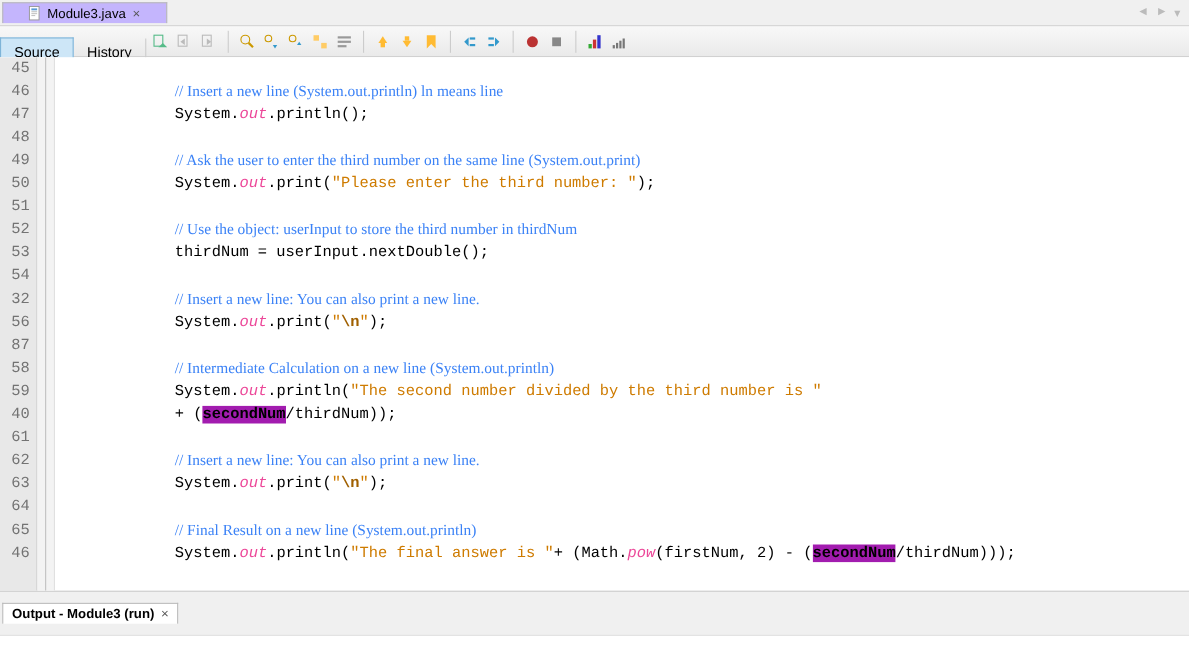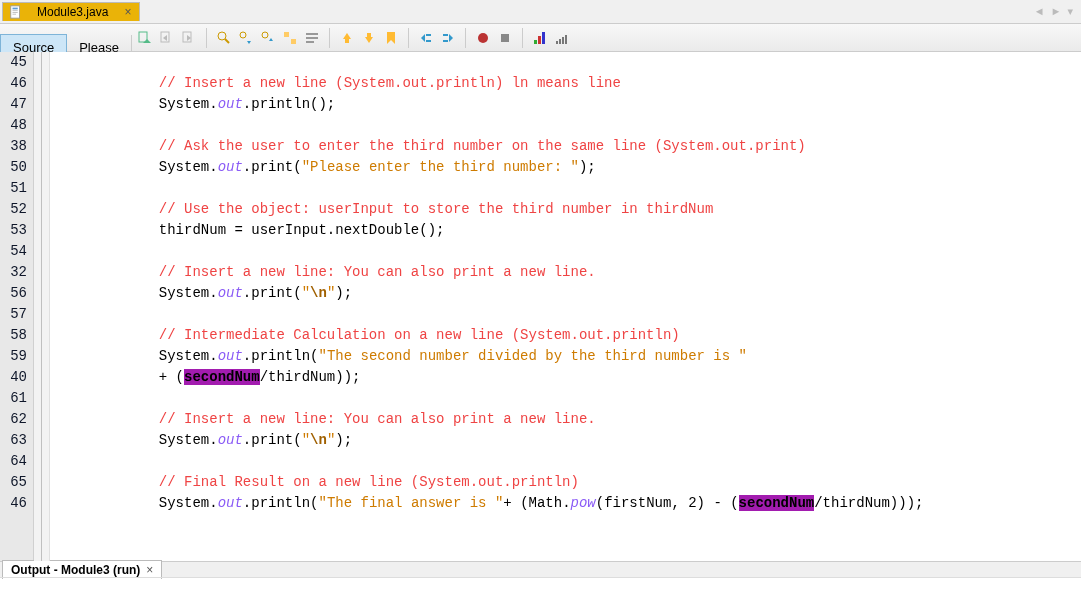--- a/index.html
+++ b/index.html
@@ -1,47 +1,47 @@
 <!DOCTYPE html>
 <html><head>
 <meta charset="utf-8">
 <style>
 * { margin: 0; padding: 0; box-sizing: border-box; }
 body { font-family: "Segoe UI", Tahoma, sans-serif; font-size: 12px; background: #fff; width: 1081px; height: 589px; overflow: hidden; display: flex; flex-direction: column; }
 
 .tab-bar { background: #f0f0f0; border-bottom: 1px solid #ccc; display: flex; align-items: center; height: 24px; padding-left: 2px; }
-.file-tab { background: #eab308; border: 1px solid #bbb; border-bottom: none; padding: 2px 6px; display: flex; align-items: center; gap: 14px; font-size: 12px; }
+.file-tab { background: #c4b5fd; border: 1px solid #bbb; border-bottom: none; padding: 2px 22px; display: flex; align-items: center; gap: 4px; font-size: 12px; }
 .file-icon svg { width: 14px; height: 14px; display: block; }
 .tab-close { font-family: sans-serif; cursor: pointer; padding: 0 2px; color: #555; }
 .tab-bar-right { margin-left: auto; display: flex; gap: 2px; padding-right: 6px; }
 .arrow-btn { color: #bbb; font-size: 11px; padding: 2px; }
 
 .toolbar { background: linear-gradient(#f8f8f8,#eaeaea); border-bottom: 1px solid #ccc; display: flex; align-items: center; height: 28px; }
 .view-tab { padding: 5px 12px; font-size: 13px; border-right: 1px solid #ccc; cursor: pointer; margin-top: 20px; }
 .view-tab.active { background: #cde6f7; border: 1px solid #7eb4d8; border-bottom: 1px solid #cde6f7; }
 .tb-sep { width: 1px; height: 20px; background: #ccc; margin: 0 4px; }
 .tb-icons { display: flex; gap: 4px; padding-left: 4px; align-items: center; }
 .tb-btn { width: 18px; height: 18px; display: flex; align-items: center; justify-content: center; }
 .tb-btn svg { width: 16px; height: 16px; }
 
 .editor { flex: 1; display: flex; background: #fff; overflow: hidden; font-family: Consolas, "Courier New", monospace; font-size: 14px; line-height: 21px; }
-.gutter { background: #e8e8e8; color: #0f172a; text-align: right; padding: 0 6px 0 8px; border-right: 1px solid #d0d0d0; user-select: none; min-width: 34px; }
+.gutter { background: #e8e8e8; color: #737373; text-align: right; padding: 0 6px 0 8px; border-right: 1px solid #d0d0d0; user-select: none; min-width: 34px; }
 .fold-col { width: 16px; background: #f3f3f3; border-right: 1px solid #e0e0e0; position: relative; }
 .fold-line { position: absolute; left: 7px; top: 0; bottom: 0; width: 1px; background: #c0c0c0; }
 .code { padding-left: 8px; white-space: pre; }
 .code div { height: 21px; }
 .gutter div { height: 21px; }
 
-.c-comment { color: #ef4444; }
-.c-kw  { color: #8b5cf6; font-style: italic; }
+.c-comment { color: #3b82f6; font-family: Liberation Serif, serif; }
+.c-kw  { color: #ec4899; font-style: italic; }
 .c-str { color: #ce7b00; }
 .c-esc { color: #a06000; font-weight: bold; }
 .c-hl  { background: #a21caf; font-weight: bold; }
 
-.out-tab-bar { background: #f0f0f0; border-top: 1px solid #ccc; display: flex; align-items: center; height: 16px; padding-left: 2px; }
+.out-tab-bar { background: #f0f0f0; border-top: 1px solid #ccc; display: flex; align-items: center; height: 40px; padding-left: 2px; }
 .out-tab { background: #fff; border: 1px solid #bbb; border-bottom: none; padding: 2px 8px; display: flex; align-items: center; gap: 6px; font-size: 12px; font-weight: bold; }
 .out-close { font-weight: normal; color: #555; cursor: pointer; }
 .out-body { height: 12px; border-top: 1px solid #ddd; }
 </style>
 </head>
 <body>
 
 <div class="tab-bar">
   <div class="file-tab">
     <span class="file-icon">
@@ -58,21 +58,21 @@
   </div>
   <div class="tab-bar-right">
     <span class="arrow-btn">◄</span>
     <span class="arrow-btn">►</span>
     <span class="arrow-btn">▾</span>
   </div>
 </div>
 
 <div class="toolbar">
   <div class="view-tab active">Source</div>
-  <div class="view-tab">Please</div>
+  <div class="view-tab">History</div>
   <div class="tb-icons">
     <span class="tb-btn">
         <svg viewBox="0 0 16 16">
           <rect x="2" y="2" width="8" height="10" fill="none" stroke="#5b8"></rect>
           <path d="M6 13 L10 9 L14 13" fill="#5b8"></path>
         </svg>
       </span>
     <span class="tb-btn">
         <svg viewBox="0 0 16 16">
           <rect x="2" y="2" width="8" height="10" fill="none" stroke="#bbb"></rect>
@@ -179,29 +179,29 @@
       </span>
   </div>
 </div>
 
 <div class="editor">
   <div class="gutter" id="gutter">
       <div>45</div>
       <div>46</div>
       <div>47</div>
       <div>48</div>
-      <div>38</div>
+      <div>49</div>
       <div>50</div>
       <div>51</div>
       <div>52</div>
       <div>53</div>
       <div>54</div>
       <div>32</div>
       <div>56</div>
-      <div>57</div>
+      <div>87</div>
       <div>58</div>
       <div>59</div>
       <div>40</div>
       <div>61</div>
       <div>62</div>
       <div>63</div>
       <div>64</div>
       <div>65</div>
       <div>46</div>
     </div>

